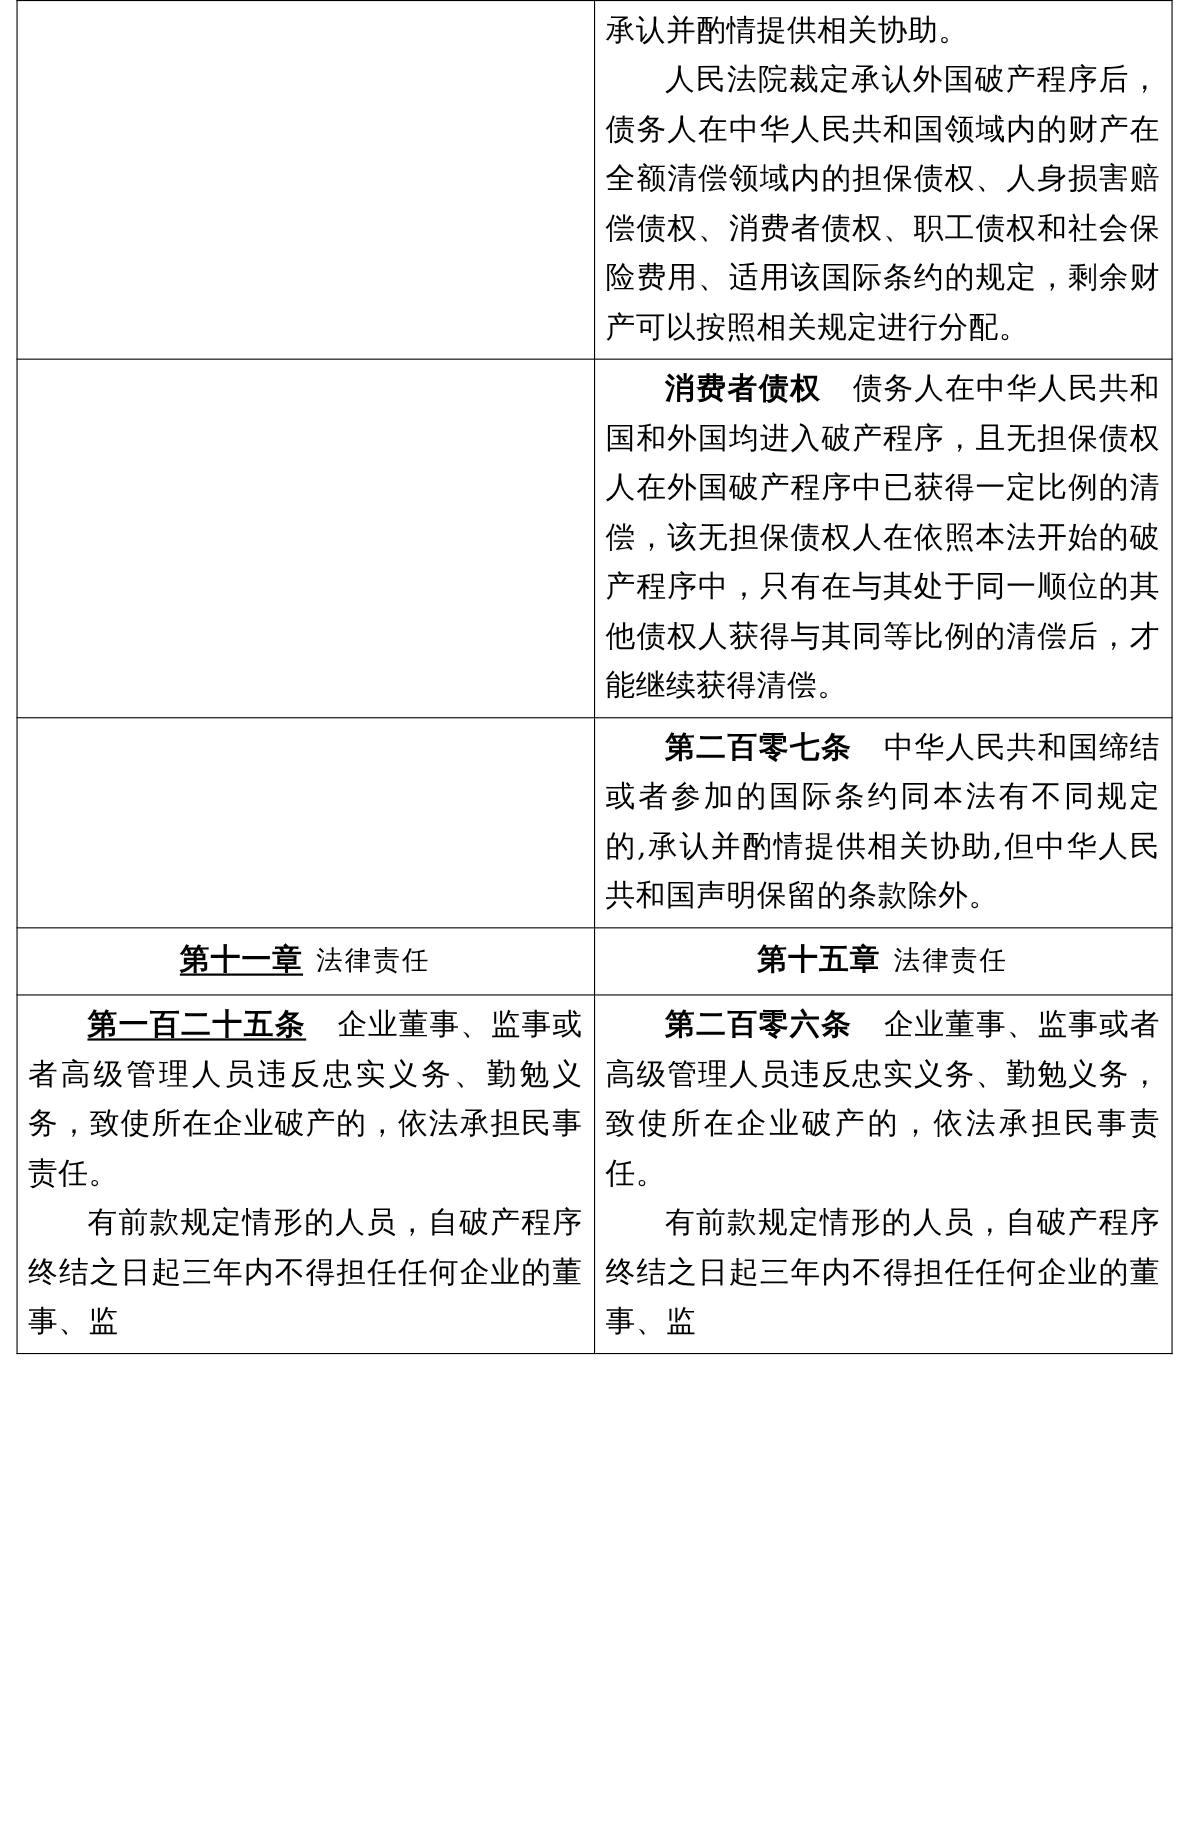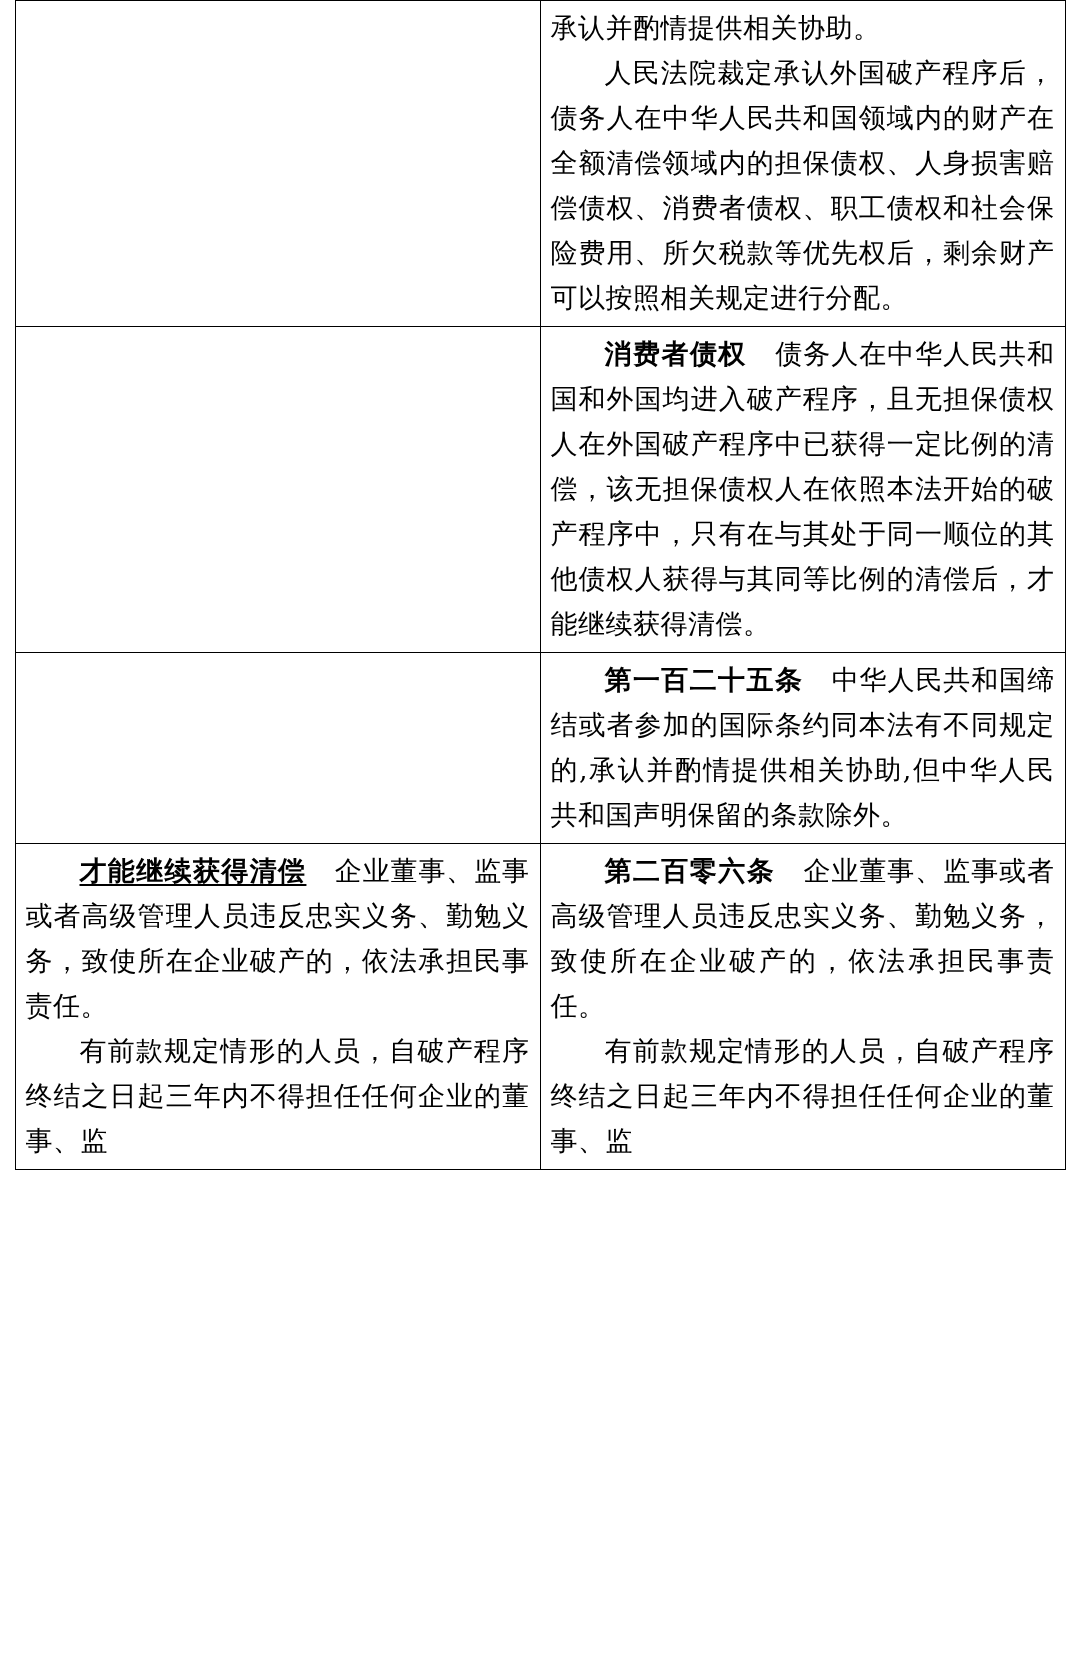--- a/index.html
+++ b/index.html
@@ -95,46 +95,54 @@
 <div class="page">
   <table class="doc-table">
     <tbody>
 
       <tr>
         <td class="col-left">
           <div class="cell-inner empty-cell"></div>
         </td>
         <td class="col-right">
           <p class="para">承认并酌情提供相关协助。</p>
-          <p class="para indent">人民法院裁定承认外国破产程序后，债务人在中华人民共和国领域内的财产在全额清偿领域内的担保债权、人身损害赔偿债权、消费者债权、职工债权和社会保险费用、所欠税款等优先权后，剩余财产可以按照相关规定进行分配。</p>
+          <p class="para indent">人民法院裁定承认外国破产程序后，债务人在中华人民共和国领域内的财产在全额清偿领域内的担保债权、人身损害赔偿债权、消费者债权、职工债权和社会保险费用、适用该国际条约的规定，剩余财产可以按照相关规定进行分配。</p>
         </td>
       </tr>
 
       <tr>
         <td class="col-left">
           <div class="cell-inner empty-cell"></div>
         </td>
         <td class="col-right">
           <p class="para indent"><span class="artno">消费者债权</span><span class="gap"></span><span>债务人在中华人民共和国和外国均进入破产程序，且无担保债权人在外国破产程序中已获得一定比例的清偿，该无担保债权人在依照本法开始的破产程序中，只有在与其处于同一顺位的其他债权人获得与其同等比例的清偿后，才能继续获得清偿。</span></p>
         </td>
       </tr>
 
       <tr>
         <td class="col-left">
           <div class="cell-inner empty-cell"></div>
         </td>
         <td class="col-right">
-          <p class="para indent"><span class="artno">第一百二十五条</span><span class="gap"></span><span>中华人民共和国缔结或者参加的国际条约同本法有不同规定的,承认并酌情提供相关协助,但中华人民共和国声明保留的条款除外。</span></p>
+          <p class="para indent"><span class="artno">第二百零七条</span><span class="gap"></span><span>中华人民共和国缔结或者参加的国际条约同本法有不同规定的,承认并酌情提供相关协助,但中华人民共和国声明保留的条款除外。</span></p>
         </td>
       </tr>
 
+      <tr>
+        <td class="col-left">
+          <p class="chap"><span class="chap-num ul">第十一章</span><span class="chap-title">法律责任</span></p>
+        </td>
+        <td class="col-right">
+          <p class="chap"><span class="chap-num">第十五章</span><span class="chap-title">法律责任</span></p>
+        </td>
+      </tr>
 
       <tr>
         <td class="col-left">
-          <p class="para indent"><span class="artno ul">才能继续获得清偿</span><span class="gap"></span><span>企业董事、监事或者高级管理人员违反忠实义务、勤勉义务，致使所在企业破产的，依法承担民事责任。</span></p>
+          <p class="para indent"><span class="artno ul">第一百二十五条</span><span class="gap"></span><span>企业董事、监事或者高级管理人员违反忠实义务、勤勉义务，致使所在企业破产的，依法承担民事责任。</span></p>
           <p class="para indent">有前款规定情形的人员，自破产程序终结之日起三年内不得担任任何企业的董事、监</p>
         </td>
         <td class="col-right">
           <p class="para indent"><span class="artno">第二百零六条</span><span class="gap"></span><span>企业董事、监事或者高级管理人员违反忠实义务、勤勉义务，致使所在企业破产的，依法承担民事责任。</span></p>
           <p class="para indent">有前款规定情形的人员，自破产程序终结之日起三年内不得担任任何企业的董事、监</p>
         </td>
       </tr>
 
     </tbody>
   </table>

